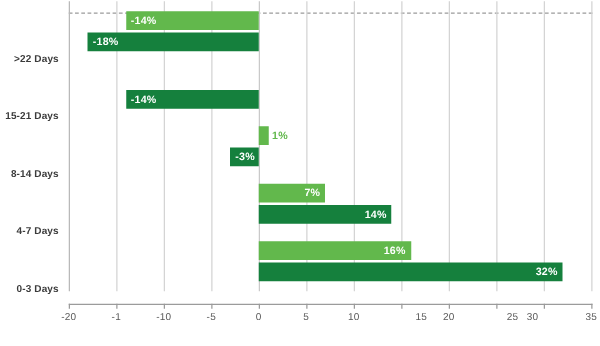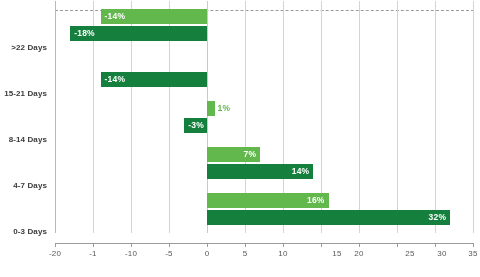--- a/index.html
+++ b/index.html
@@ -234,17 +234,17 @@
   <div class="xtick-label" style="left:55px;">-20</div>
   <div class="xtick-label" style="left:93px;">-1</div>
   <div class="xtick-label" style="left:131px;">-10</div>
   <div class="xtick-label" style="left:169px;">-5</div>
   <div class="xtick-label" style="left:207px;">0</div>
   <div class="xtick-label" style="left:245px;">5</div>
   <div class="xtick-label" style="left:283px;">10</div>
   <div class="xtick-label" style="left:321px;margin-left:16px;">15</div>
   <div class="xtick-label" style="left:359px;">20</div>
   <div class="xtick-label" style="left:410px;">25</div>
-  <div class="xtick-label" style="left:442px;">30</div>
+  <div class="xtick-label" style="left:426px;">30</div>
   <div class="xtick-label" style="left:473px;">35</div>
 
 
 </div>
 
 </body></html>

